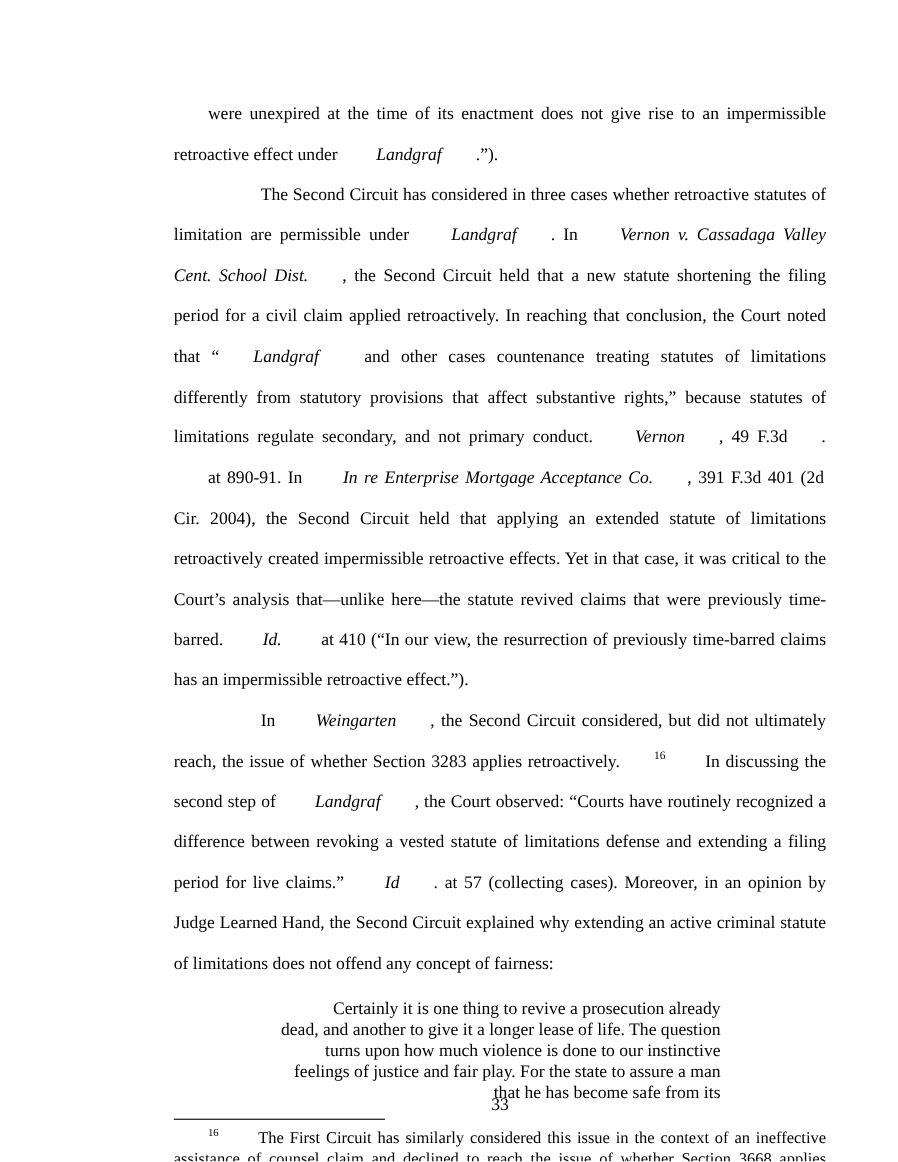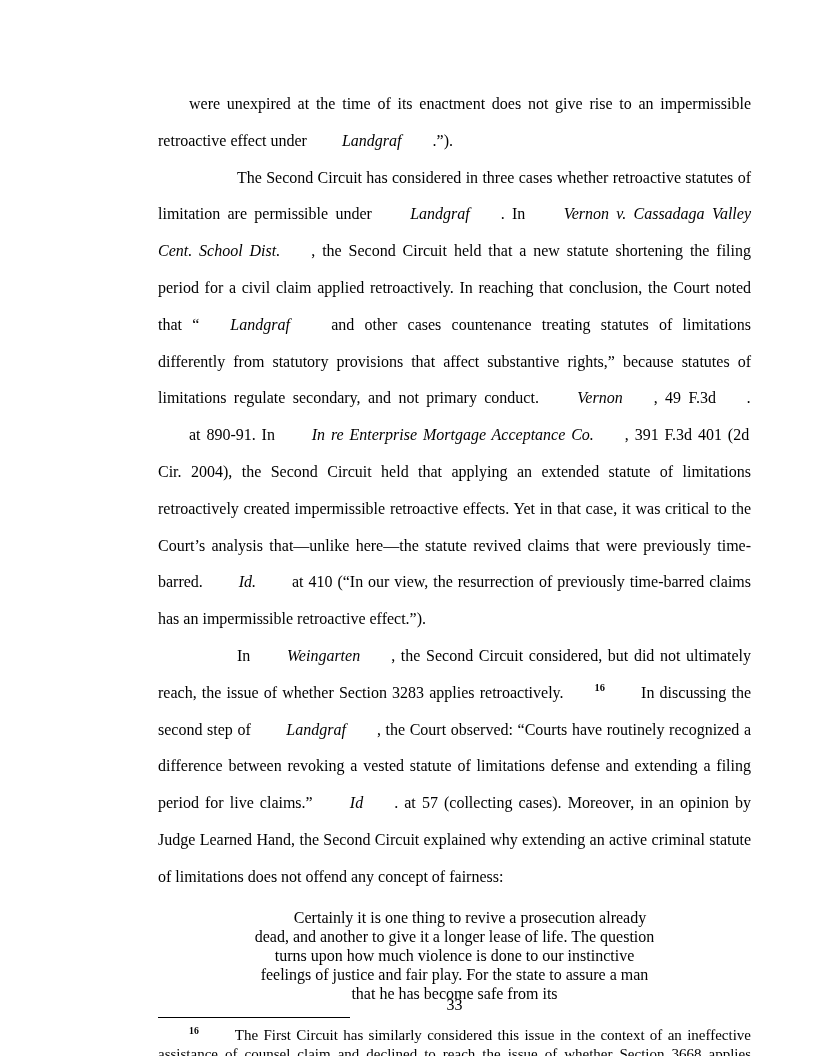--- a/index.html
+++ b/index.html
@@ -24,21 +24,21 @@
     line-height: 36.8px;
     text-align: justify;
   }
   .content p.indent {
     text-indent: 48px;
   }
   .content p.quote {
     margin: 12px 96px 0 96px;
     font-size: 16px;
     line-height: 19px;
-    text-align: center;
+    text-align: right;
   }
   .footnote-sep {
     margin-top: 14px;
     width: 192px;
     height: 0;
     border-top: 1px solid #000000;
   }
   .footnote {
     margin-top: 8px;
     font-size: 15px;
@@ -46,21 +46,20 @@
     text-align: justify;
   }
   .footnote p {
     margin: 0;
   }
   .italic { font-style: italic; }
   .sup {
     font-size: 0.65em;
     vertical-align: super;
     line-height: 0;
-    font-weight: bold;
   }
   .page-number {
     position: absolute;
     bottom: 42px;
     left: 0;
     right: 0;
     text-align: center;
     font-size: 16px;
   }
 </style>

